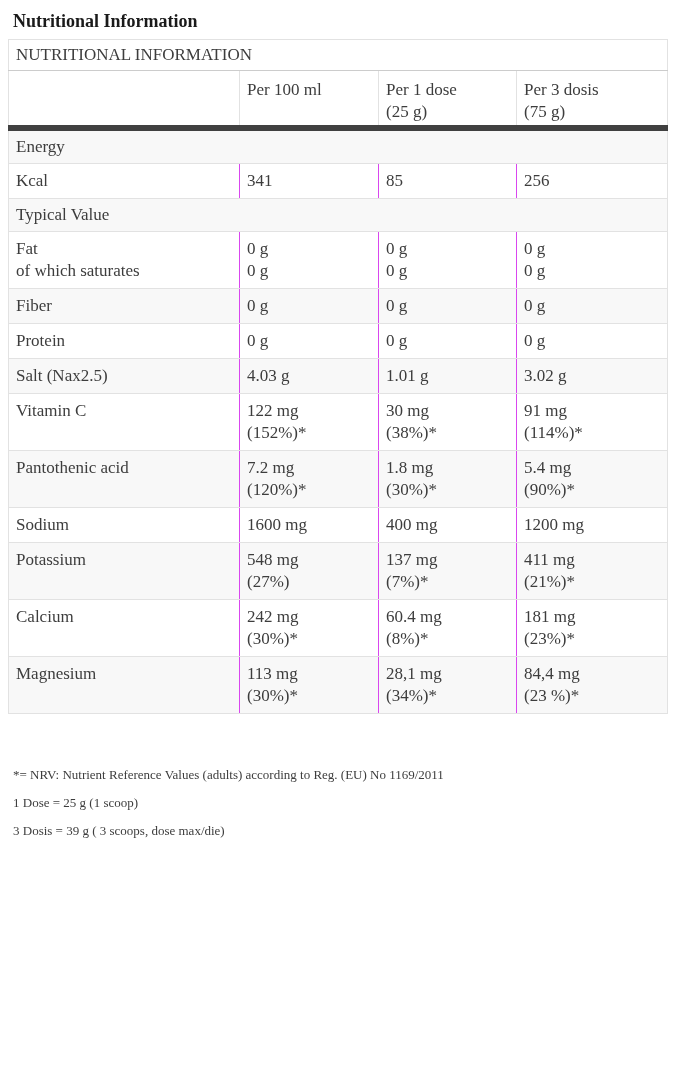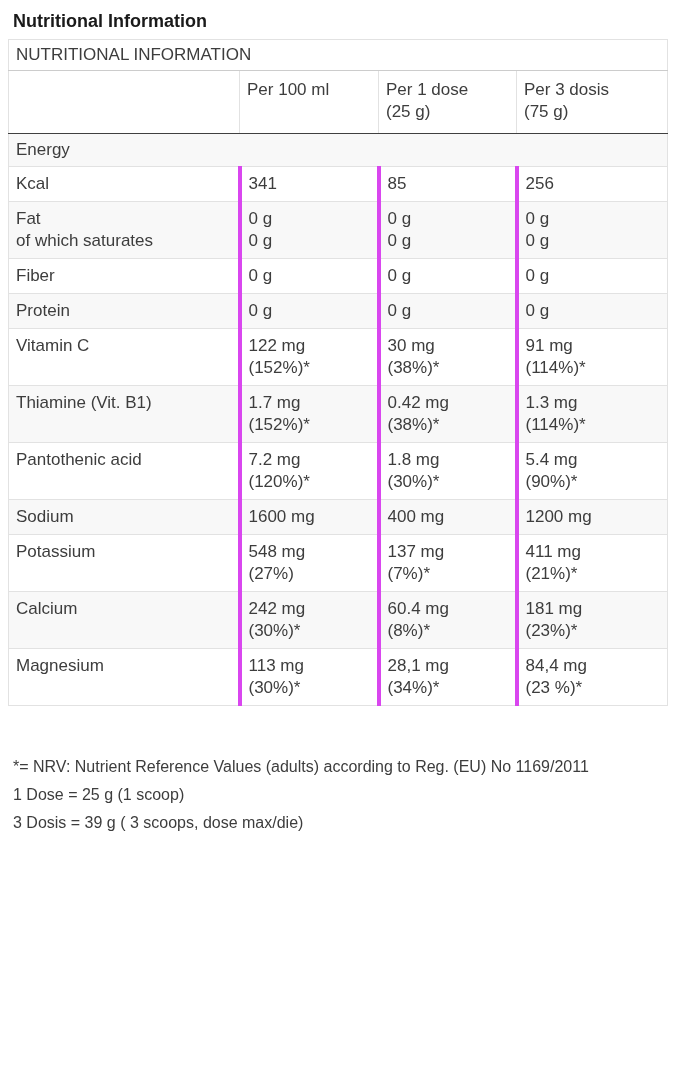--- a/index.html
+++ b/index.html
@@ -4,21 +4,21 @@
 <style>
   * { box-sizing: border-box; }
   html, body { margin: 0; padding: 0; }
   body {
     width: 675px;
     height: 1084px;
     background: #ffffff;
     font-family: "Liberation Sans", sans-serif;
     color: #3d3d3d;
   }
-  .page { padding: 0 8px; }
+  .page { padding: 0 8px; font-family: Liberation Serif, serif; }
   .page-title {
     font-size: 18px;
     font-weight: 700;
     color: #1a1a1a;
     margin: 11px 0 8px 5px;
     line-height: 20px;
   }
   table.nutrition {
     width: 659px;
     border-collapse: collapse;
@@ -37,33 +37,33 @@
     vertical-align: top;
     white-space: pre-line;
     line-height: 22px;
     padding: 6px 7px;
   }
   tr.table-title-row th {
     padding: 4px 7px;
     border-bottom: 1px solid #cccccc;
   }
   tr.colheader-row th {
-    padding: 8px 7px 10px 7px;
-    border-bottom: 1px solid #404040;
+    padding: 8px 7px 2px 7px;
+    border-bottom: 6px solid #404040;
     margin-left: 28px;
   }
   tr.colheader-row th + th { border-left: 1px solid #e2e2e2; }
   tbody td { border-bottom: 1px solid #e2e2e2; }
-  tbody td + td { border-left: 4px solid #d946ef; }
+  tbody td + td { border-left: 1px solid #d946ef; }
   tbody tr:nth-child(odd) { background: #f8f8f8; }
   tbody tr.section-row td { padding: 5px 7px; }
   .footnotes { margin: 50px 0 0 5px; }
   .footnotes p {
     margin: 0 0 7px 0;
-    font-size: 16px;
+    font-size: 13px;
     line-height: 21px;
     color: #3d3d3d;
   }
 </style>
 </head>
 <body>
 
 <div class="page">
 
   <h1 class="page-title">Nutritional Information</h1>
@@ -91,20 +91,23 @@
     <tbody>
       <tr class="section-row">
         <td colspan="4">Energy</td>
       </tr>
       <tr>
         <td>Kcal</td>
         <td>341</td>
         <td>85</td>
         <td>256</td>
       </tr>
+      <tr class="section-row">
+        <td colspan="4">Typical Value</td>
+      </tr>
       <tr>
         <td>Fat
 of which saturates</td>
         <td>0 g
 0 g</td>
         <td>0 g
 0 g</td>
         <td>0 g
 0 g</td>
       </tr>
@@ -114,35 +117,32 @@
         <td>0 g</td>
         <td>0 g</td>
       </tr>
       <tr>
         <td>Protein</td>
         <td>0 g</td>
         <td>0 g</td>
         <td>0 g</td>
       </tr>
       <tr>
+        <td>Salt (Nax2.5)</td>
+        <td>4.03 g</td>
+        <td>1.01 g</td>
+        <td>3.02 g</td>
+      </tr>
+      <tr>
         <td>Vitamin C</td>
         <td>122 mg
 (152%)*</td>
         <td>30 mg
 (38%)*</td>
         <td>91 mg
-(114%)*</td>
-      </tr>
-      <tr>
-        <td>Thiamine (Vit. B1)</td>
-        <td>1.7 mg
-(152%)*</td>
-        <td>0.42 mg
-(38%)*</td>
-        <td>1.3 mg
 (114%)*</td>
       </tr>
       <tr>
         <td>Pantothenic acid</td>
         <td>7.2 mg
 (120%)*</td>
         <td>1.8 mg
 (30%)*</td>
         <td>5.4 mg
 (90%)*</td>

